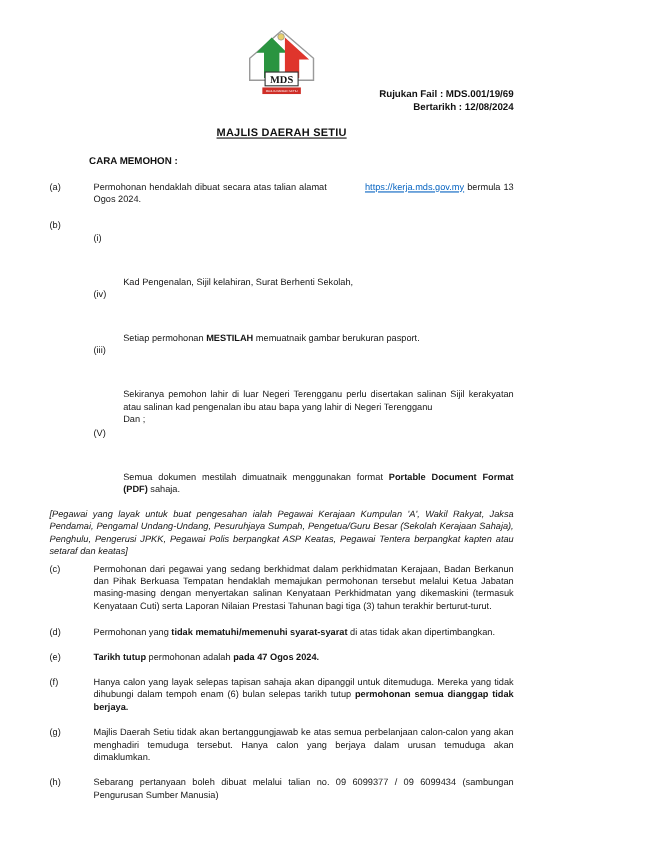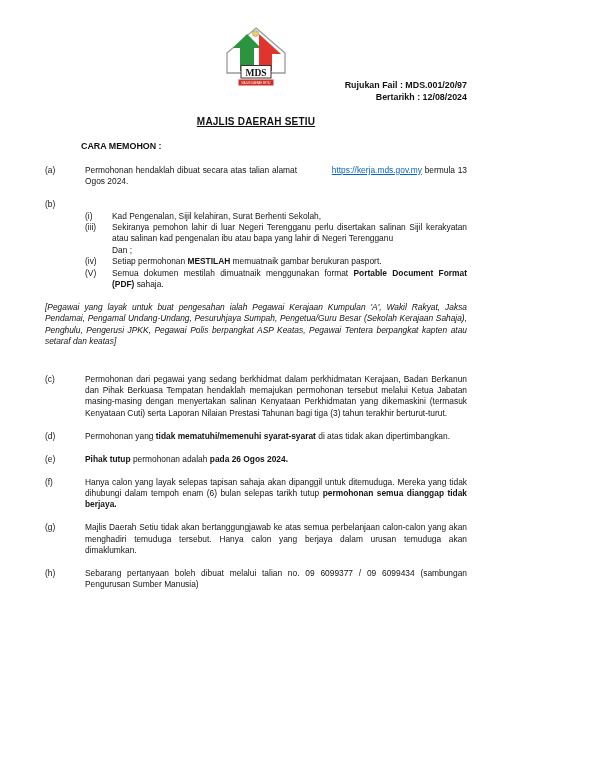--- a/index.html
+++ b/index.html
@@ -15,22 +15,22 @@
   .doc-title{text-align:center;font-weight:bold;font-size:10px;margin-top:26px;
     text-decoration:underline;letter-spacing:.2px;color:#111;}
   .section-heading{font-weight:bold;font-size:8.9px;margin-top:14px;margin-bottom:12px;color:#111;margin-left:36px;}
   .item{display:flex;margin-bottom:11.5px;}
   .ilabel{width:40px;flex-shrink:0;}
   .iwrap{flex:1;min-width:0;}
   .ibody{text-align:justify;}
   .subitems{margin-top:11.5px;}
   .subitem{display:flex;}
   .slabel{width:27px;flex-shrink:0;}
-  .sbody{flex:1;text-align:justify;}
-  .note{font-style:italic;text-align:justify;margin:0 0 26px 0;}
+  .sbody{flex:1;text-align:justify;margin-top:40px;}
+  .note{font-style:italic;text-align:justify;margin:0 0 4px 0;}
   .b{font-weight:bold;}
   .i{font-style:italic;}
   .link{color:#0563c1;cursor:pointer;margin-left:32px;}
   .logo-mds-text{font-family:"Liberation Serif", serif;font-weight:bold;}
 </style>
 </head>
 <body>
 
 <div class="page">
 
@@ -39,21 +39,21 @@
     <polygon points="23,8 37,22 30,22 30,45 16,45 16,22 9,22" fill="#2a9440"></polygon>
     <polygon points="35,8 57,28 48,28 48,45 35,45" fill="#df352c"></polygon>
     <circle cx="31.5" cy="7.5" r="3" fill="#e8d06a" stroke="#8a8a8a" stroke-width="0.6"></circle>
     <rect x="17" y="39.5" width="30" height="12.5" fill="#ffffff" stroke="#333333" stroke-width="1"></rect>
     <text x="32" y="49.5" text-anchor="middle" font-size="9.5" class="logo-mds-text" fill="#111111">MDS</text>
     <rect x="14.5" y="53.5" width="35" height="6" fill="#cf2e27"></rect>
     <text x="32" y="58" text-anchor="middle" font-size="2.6" fill="#ffffff" font-family="Liberation Sans, sans-serif">MAJLIS DAERAH SETIU</text>
   </svg>
 
   <div class="refblock">
-    <div>Rujukan Fail : MDS.001/20/97</div>
+    <div>Rujukan Fail : MDS.001/19/69</div>
     <div>Bertarikh : 12/08/2024</div>
   </div>
 
   <div class="doc-title">MAJLIS DAERAH SETIU</div>
 
   <div class="section-heading">CARA MEMOHON :</div>
 
   <div class="item">
     <span class="ilabel">(a)</span>
     <div class="iwrap">
@@ -63,26 +63,26 @@
 
   <div class="item">
     <span class="ilabel">(b)</span>
     <div class="iwrap">
       <div class="subitems">
         <div class="subitem">
           <span class="slabel">(i)</span>
           <div class="sbody"><span>Kad Pengenalan, Sijil kelahiran, Surat Berhenti Sekolah,</span></div>
         </div>
         <div class="subitem">
+          <span class="slabel">(iv)</span>
+          <div class="sbody"><span>Setiap permohonan </span><span class="b">MESTILAH</span><span> memuatnaik gambar berukuran pasport.</span></div>
+        </div>
+        <div class="subitem">
           <span class="slabel">(iii)</span>
           <div class="sbody"><span>Sekiranya pemohon lahir di luar Negeri Terengganu perlu disertakan salinan Sijil kerakyatan atau salinan kad pengenalan ibu atau bapa yang lahir di Negeri Terengganu</span><br><span>Dan ;</span></div>
-        </div>
-        <div class="subitem">
-          <span class="slabel">(iv)</span>
-          <div class="sbody"><span>Setiap permohonan </span><span class="b">MESTILAH</span><span> memuatnaik gambar berukuran pasport.</span></div>
         </div>
         <div class="subitem">
           <span class="slabel">(V)</span>
           <div class="sbody"><span>Semua dokumen mestilah dimuatnaik menggunakan format </span><span class="b">Portable Document Format (PDF)</span><span> sahaja.</span></div>
         </div>
       </div>
     </div>
   </div>
 
   <div class="note"><span class="i">[Pegawai yang layak untuk buat pengesahan ialah Pegawai Kerajaan Kumpulan 'A', Wakil Rakyat, Jaksa Pendamai, Pengamal Undang-Undang, Pesuruhjaya Sumpah, Pengetua/Guru Besar (Sekolah Kerajaan Sahaja), Penghulu, Pengerusi JPKK, Pegawai Polis berpangkat ASP Keatas, Pegawai Tentera berpangkat kapten atau setaraf dan keatas]</span></div>
@@ -97,21 +97,21 @@
   <div class="item">
     <span class="ilabel">(d)</span>
     <div class="iwrap">
         <div class="ibody"><span>Permohonan yang </span><span class="b">tidak mematuhi/memenuhi syarat-syarat</span><span> di atas tidak akan dipertimbangkan.</span></div>
       </div>
   </div>
 
   <div class="item">
     <span class="ilabel">(e)</span>
     <div class="iwrap">
-        <div class="ibody"><span class="b">Pihak tutup</span><span> permohonan adalah </span><span class="b">pada 26 Ogos 2024.</span></div>
+        <div class="ibody"><span class="b">Tarikh tutup</span><span> permohonan adalah </span><span class="b">pada 47 Ogos 2024.</span></div>
       </div>
   </div>
 
   <div class="item">
     <span class="ilabel">(f)</span>
     <div class="iwrap">
         <div class="ibody"><span>Hanya calon yang layak selepas tapisan sahaja akan dipanggil untuk ditemuduga. Mereka yang tidak dihubungi dalam tempoh enam (6) bulan selepas tarikh tutup </span><span class="b">permohonan semua dianggap tidak berjaya.</span></div>
       </div>
   </div>
 

